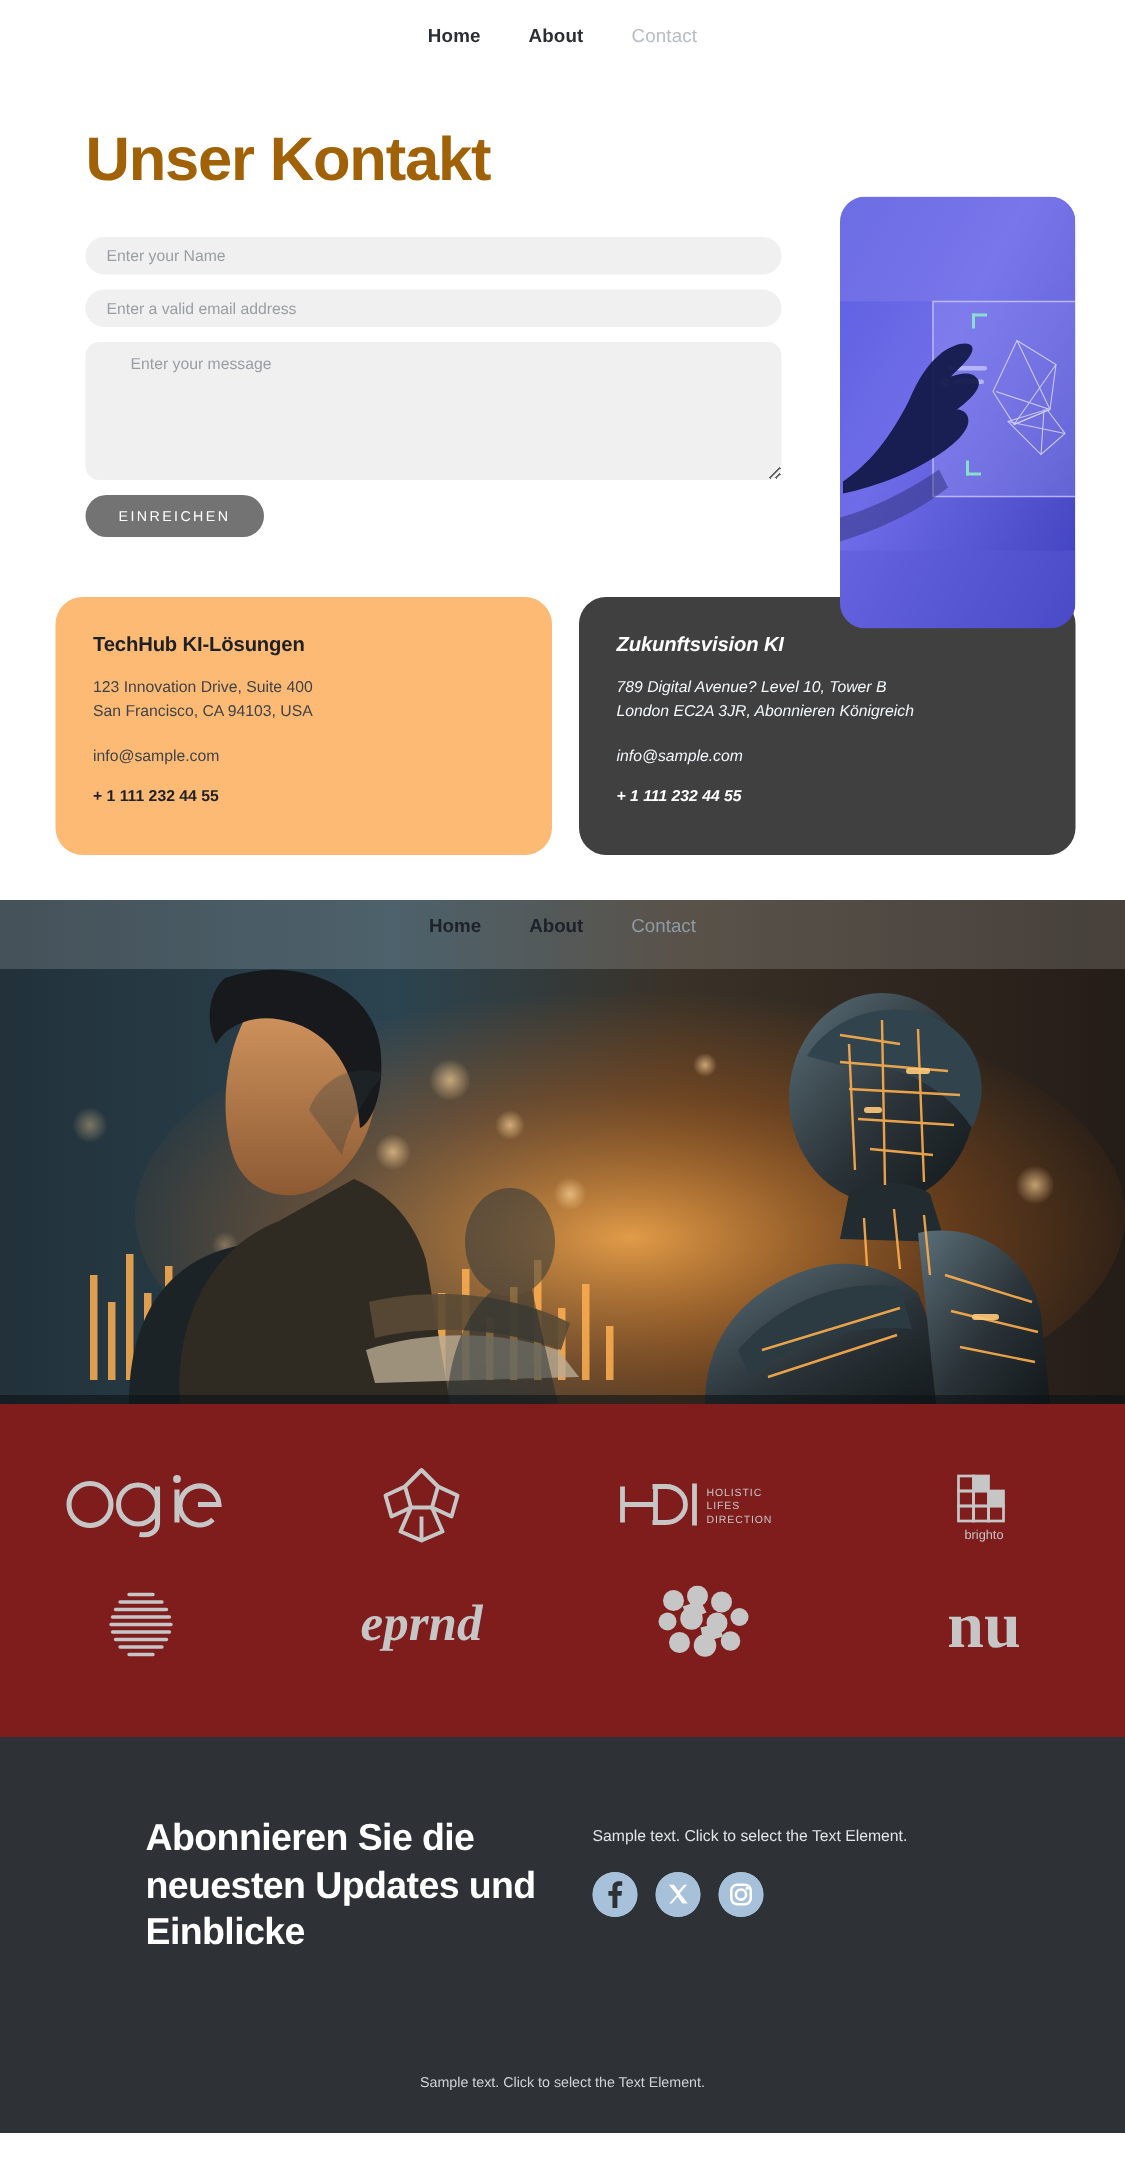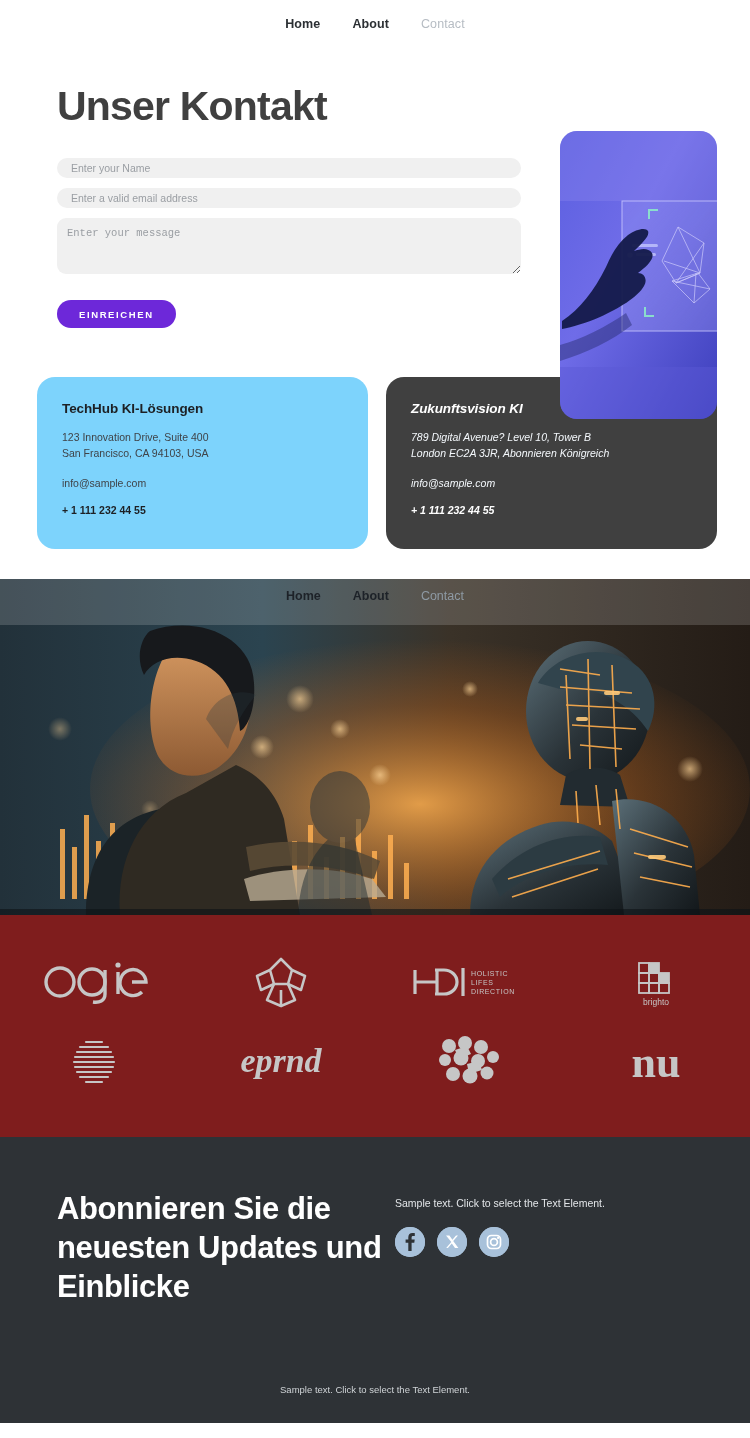--- a/index.html
+++ b/index.html
@@ -35,55 +35,53 @@
     padding: 38px 0 40px 0;
     min-height: 330px;
   }
   .hero-inner { width: 750px; position: relative; }
   .form-col { width: 470px; margin-left: 57px; }
   .page-title {
     font-size: 41px;
     line-height: 1.05;
     font-weight: 700;
     letter-spacing: -.8px;
-    color: #404040;
+    color: #a16207;
     margin-bottom: 30px;
   }
   .field {
     width: 464px;
-    height: 15px;
+    height: 25px;
     background: #f0f0f0;
     border: none;
     border-radius: 13px;
-    padding: 10px 14px;
+    padding: 0 14px;
     font-size: 10.5px;
     color: #43484d;
     font-family: "Liberation Sans", sans-serif;
     display: block;
     margin-bottom: 10px;
   }
   .field::placeholder { color: #9a9ea3; }
   textarea.field {
-    height: 56px;
+    height: 92px;
     border-radius: 9px;
-    padding: 8px 10px;
+    padding: 8px 30px;
     resize: vertical;
     line-height: 1.4;
-    font-family: Liberation Mono, monospace;
   }
   .submit-btn {
-    margin-top: 16px;
-    background: #6d28d9;
+    background: #737373;
     color: #ffffff;
     border: none;
     border-radius: 16px;
     height: 28px;
     padding: 0 22px;
     font-size: 9.5px;
-    font-weight: 700;
+    font-weight: 400;
     letter-spacing: 1.6px;
     font-family: "Liberation Sans", sans-serif;
     cursor: pointer;
   }
   .hero-img {
     position: absolute;
     right: 33px;
     top: 46px;
     width: 157px;
     height: 288px;
@@ -97,21 +95,21 @@
     display: flex;
     gap: 18px;
     padding: 0 33px 30px 37px;
   }
   .card {
     flex: 1;
     border-radius: 18px;
     padding: 24px 25px 30px 25px;
     min-height: 165px;
   }
-  .card.light { background: #7dd3fc; }
+  .card.light { background: #fdba74; }
   .card.blue  { background: #404040; font-style: italic; }
   .card h3 {
     font-size: 13.5px;
     font-weight: 700;
     color: #1d2024;
     margin-bottom: 14px;
     letter-spacing: -.1px;
   }
   .card.blue h3 { color: #ffffff; }
   .card p {
@@ -173,25 +171,26 @@
 
   
   .footer {
     background: #2e3236;
     padding: 52px 57px 0 57px;
   }
   .footer-top { display: flex; }
   .footer-left { width: 330px; }
   .footer-left h2 {
     color: #ffffff;
-    font-size: 31px;
+    font-size: 25px;
     line-height: 1.26;
     font-weight: 700;
     letter-spacing: -.4px;
     margin-bottom: 22px;
+    margin-left: 40px;
   }
   .footer-left p {
     color: #d4d7da;
     font-size: 10.5px;
     line-height: 1.65;
   }
   .footer-right { padding-top: 8px; padding-left: 8px; }
   .footer-right p {
     color: #e2e5e8;
     font-size: 10.5px;

